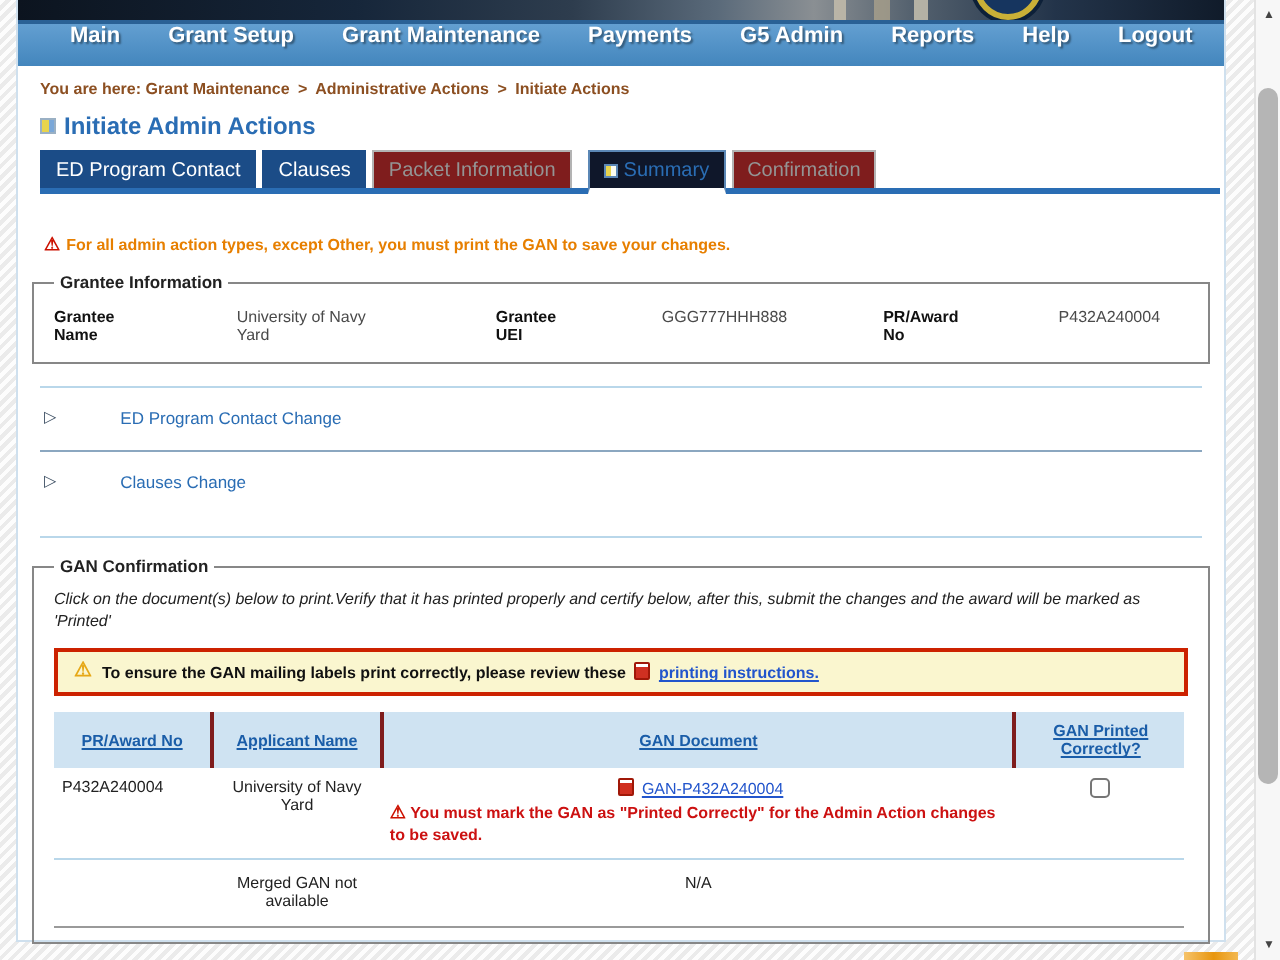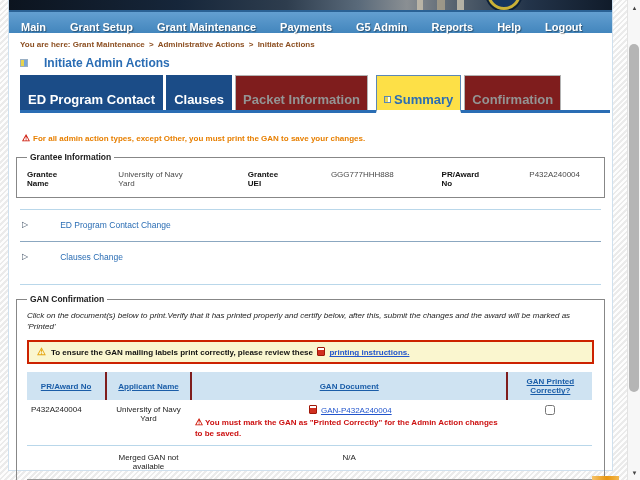--- a/index.html
+++ b/index.html
@@ -16,37 +16,37 @@
   
   .banner { height:10px; position:relative; overflow:hidden;
     background: linear-gradient(90deg,#0c141f 0%,#16263a 28%,#2e3d4e 46%,#5a6a7a 58%,#8a8f93 66%,#55626f 74%,#23344a 86%,#101b2a 100%);
   }
   .banner .col1 { position:absolute; left:408px; top:0; width:6px; height:10px; background:#c9c0ae; opacity:.8; }
   .banner .col2 { position:absolute; left:428px; top:0; width:8px; height:10px; background:#b3a88f; opacity:.7; }
   .banner .col3 { position:absolute; left:448px; top:0; width:7px; height:10px; background:#d6cdb8; opacity:.75; }
   .seal { position:absolute; left:478px; top:-24px; width:34px; height:34px; border-radius:50%;
     background:#16355f; border:3px solid #c9b037; box-shadow:0 0 0 2px #0d2038; }
   .navbar { height:23px; background:linear-gradient(#639fd1,#4386bd); border-top:2px solid #2a6195;
-    display:flex; align-items:flex-end; }
+    display:flex; align-items:flex-start; padding-left:14px; }
   .nav-item { color:#fff; font-weight:bold; font-size:11px; padding:0 12px;
     text-shadow:1px 1px 1px rgba(0,0,0,.4); cursor:pointer; white-space:nowrap; }
   
   .breadcrumb { margin:7px 0 0 11px; font-size:8px; font-weight:bold; color:#8c4f21; }
   .crumb-link { color:#8c4f21; cursor:pointer; }
   .crumb-sep { padding:0 2px; }
-  .title-row { margin:7px 0 0 11px; display:flex; align-items:center; gap:16px; }
+  .title-row { margin:7px 0 0 11px; display:flex; align-items:center; gap:4px; }
   .title-icon { width:8px; height:8px; background:linear-gradient(90deg,#e8d44d 55%,#7aa7d8 55%); border:1px solid #9ab0c4; }
   .page-title { font-size:12px; font-weight:bold; color:#2a6db4; }
   .tabbar { margin:5px 2px 0 11px; display:flex; align-items:flex-end; gap:3px;
     border-bottom:3px solid #2a6db4; }
-  .tab { font-size:13px; font-weight:bold; padding:16px 7px 3px; border:1px solid #1b4c87;
+  .tab { font-size:10px; font-weight:normal; padding:4px 7px 3px; border:1px solid #1b4c87;
     border-bottom:none; cursor:pointer; white-space:nowrap; }
   .tab.filled { background:#1b4c87; color:#ffffff; }
   .tab.disabled { background:#7f1d1d; color:#949494; border-color:#b3b3b3; }
-  .tab.current { background:#fde047; color:#2a6db4; border-color:#5b87b5;
+  .tab.current { background:#0f172a; color:#2a6db4; border-color:#5b87b5;
     margin:0 0 -3px 5px; border-bottom:3px solid #ffffff; display:flex; gap:3px; align-items:center; }
   .tab-icon { width:7px; height:7px; border:1px solid #5b87b5; background:linear-gradient(90deg,#e8d44d 50%,#fdfdf0 50%); }
   
   .warning-line { margin:21px 0 0 13px; display:flex; gap:3px; align-items:center;
     font-size:8px; font-weight:bold; color:#e77f00; }
   .warn-icon-red { color:#cc1100; font-size:9px; line-height:1; }
   
   fieldset { border:1px solid #878787; margin:0 7px; padding:2px 8px 9px; }
   legend { font-size:8.5px; font-weight:bold; color:#222; padding:0 3px; margin-left:2px; }
   .grantee-fs { margin-top:9px; }

